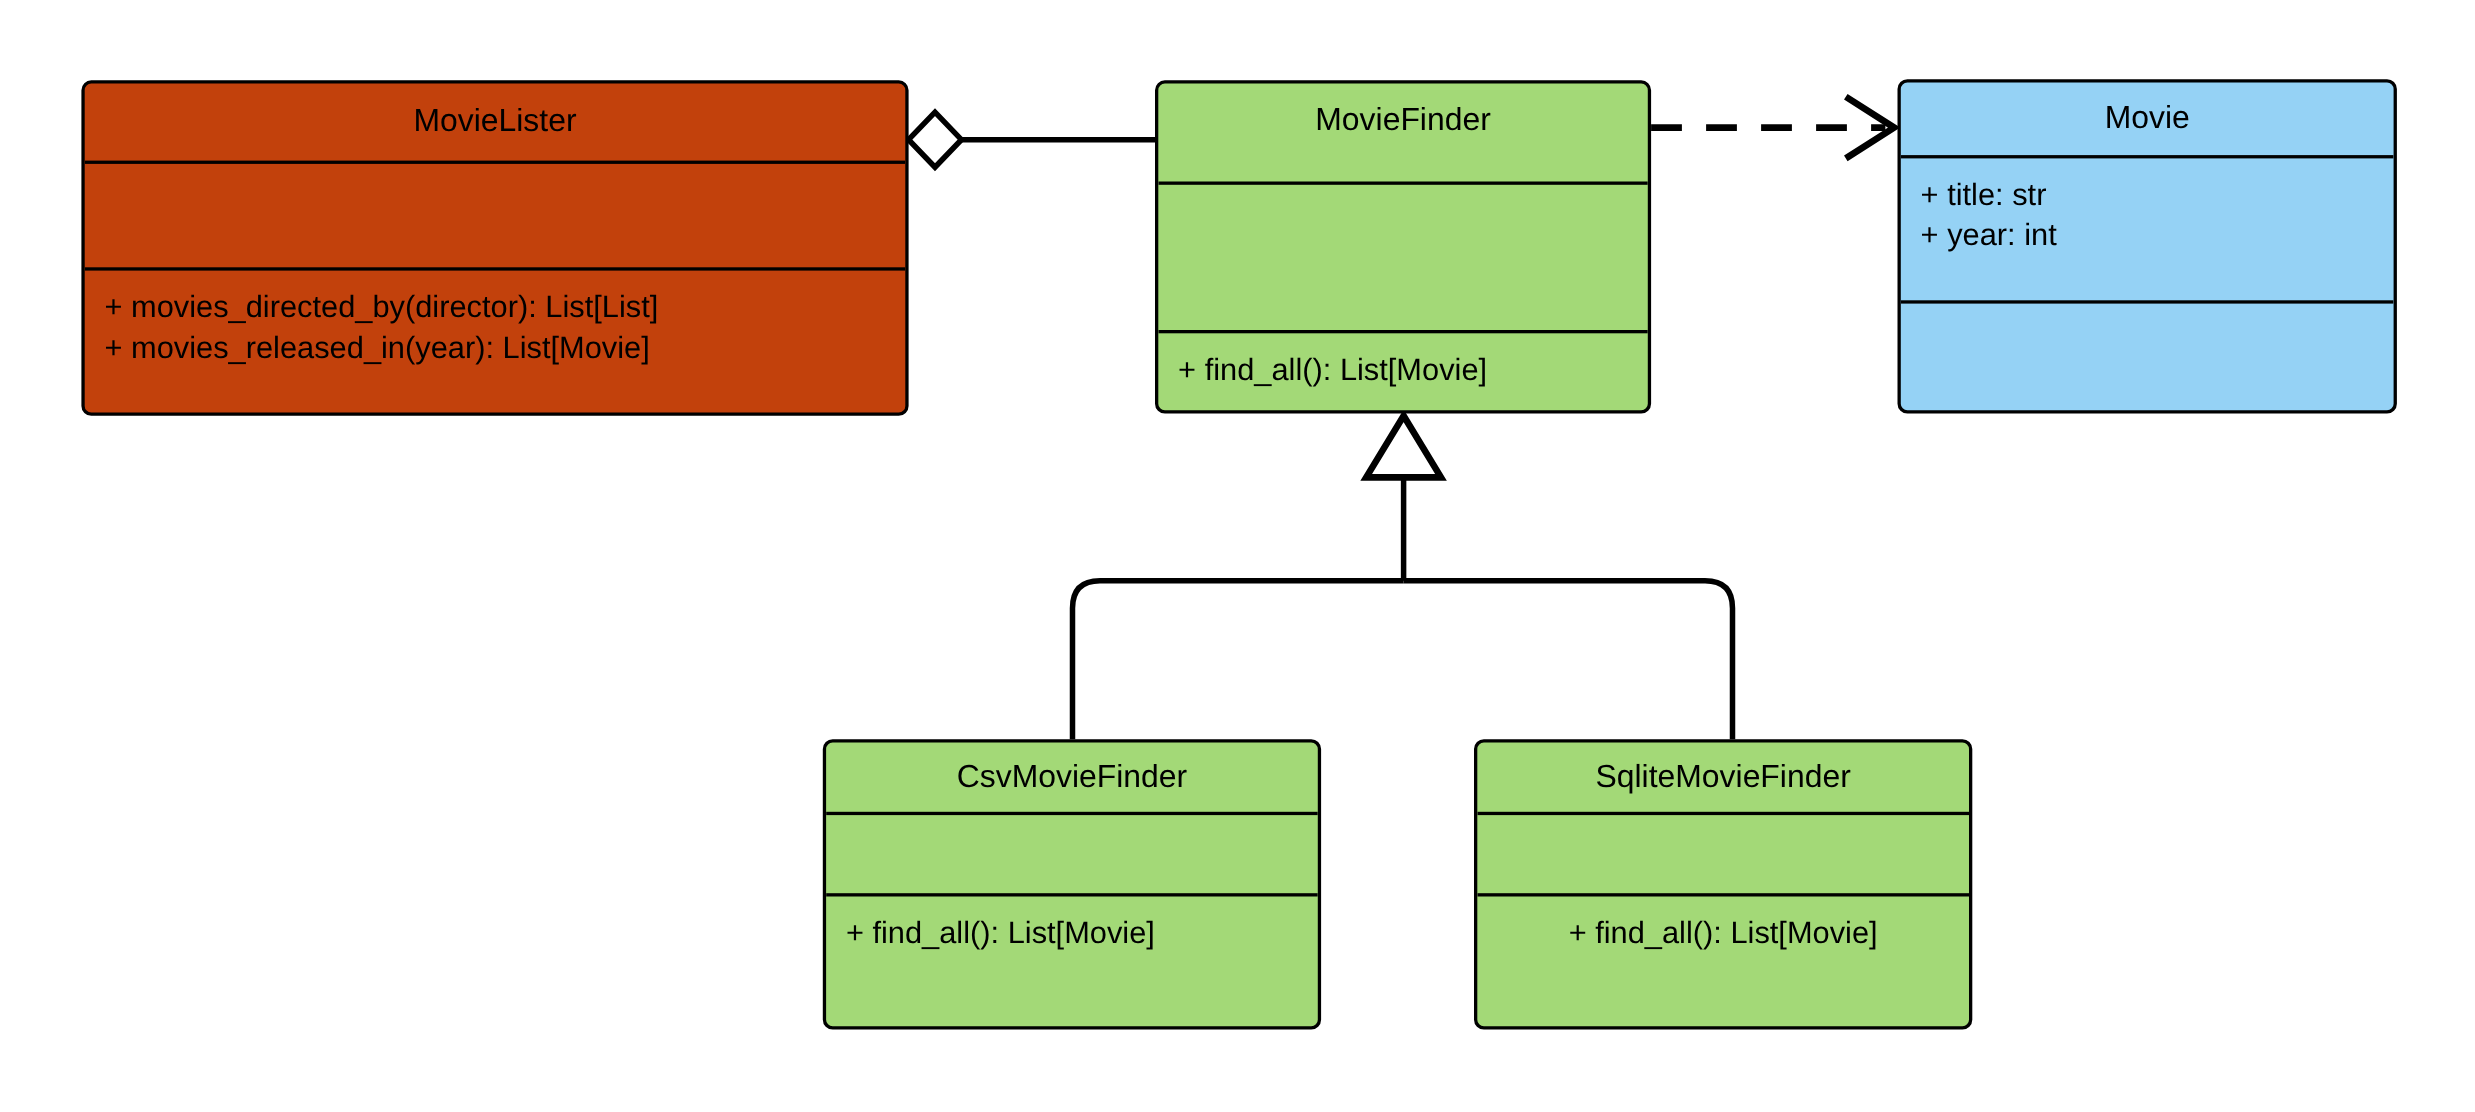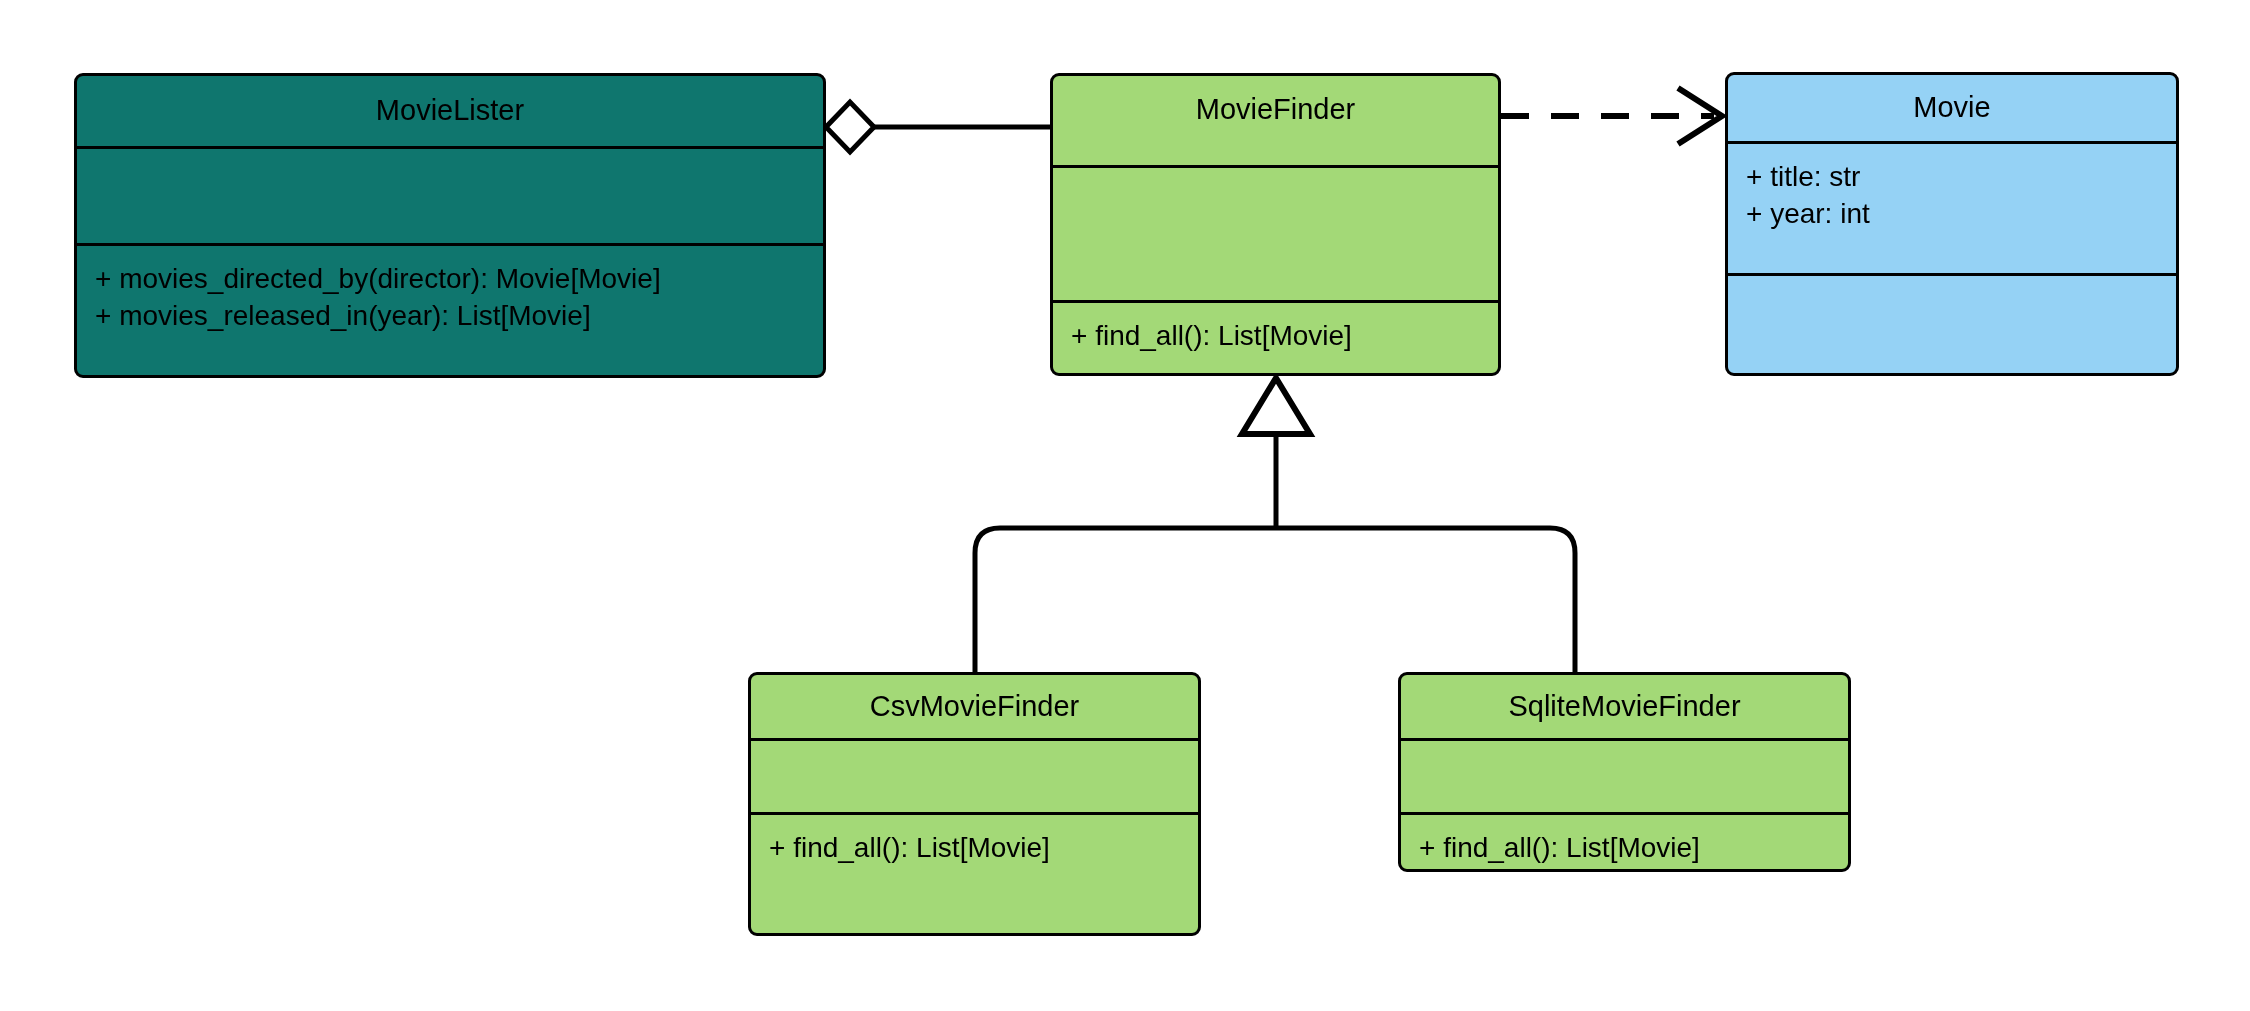--- a/index.html
+++ b/index.html
@@ -63,21 +63,21 @@
     font-size: 28px;
     color: #000000;
     line-height: 1.33;
     white-space: nowrap;
   }
   .empty-comp {
     
   }
 
   
-  .fill-yellow { background: #0f766e; }
+  .fill-yellow { background: #c2410c; }
   .fill-green  { background: #a3d977; }
   .fill-blue   { background: #95d2f5; }
 
   
   #class-movielister {
     left: 74px;  top: 73px;  width: 752px;  height: 305px;
   }
   #class-movielister .name-comp   { height: 70px; }
   #class-movielister .attrs-comp  { height: 97px; }
   #class-movielister .methods-comp{ flex: 1 1 auto; }
@@ -97,21 +97,21 @@
   #class-movie .methods-comp { flex: 1 1 auto; }
 
   #class-csvmoviefinder {
     left: 748px; top: 672px; width: 453px; height: 264px;
   }
   #class-csvmoviefinder .name-comp    { height: 63px; }
   #class-csvmoviefinder .attrs-comp   { height: 74px; }
   #class-csvmoviefinder .methods-comp { flex: 1 1 auto; }
 
   #class-sqlitemoviefinder {
-    left: 1398px; top: 672px; width: 453px; height: 200px;
+    left: 1340px; top: 672px; width: 453px; height: 264px; text-align: center;
   }
   #class-sqlitemoviefinder .name-comp    { height: 63px; }
   #class-sqlitemoviefinder .attrs-comp   { height: 74px; }
   #class-sqlitemoviefinder .methods-comp { flex: 1 1 auto; }
 </style>
 </head>
 <body>
 
 <div id="canvas">
 
@@ -138,21 +138,21 @@
       <polygon points="1276,378 1310,434 1242,434" fill="#ffffff" stroke="#000000" stroke-width="6" stroke-linejoin="miter"></polygon>
     </g>
   </svg>
 
   <div class="uml-class fill-yellow" id="class-movielister">
     <div class="compartment name-comp">
       <span class="class-name">MovieLister</span>
     </div>
     <div class="compartment divided attrs-comp empty-comp"></div>
     <div class="compartment divided methods-comp member-list">
-      <span class="member">+ movies_directed_by(director): Movie[Movie]</span>
+      <span class="member">+ movies_directed_by(director): List[List]</span>
       <span class="member">+ movies_released_in(year): List[Movie]</span>
     </div>
   </div>
 
   <div class="uml-class fill-green" id="class-moviefinder">
     <div class="compartment name-comp">
       <span class="class-name">MovieFinder</span>
     </div>
     <div class="compartment divided attrs-comp empty-comp"></div>
     <div class="compartment divided methods-comp member-list">

